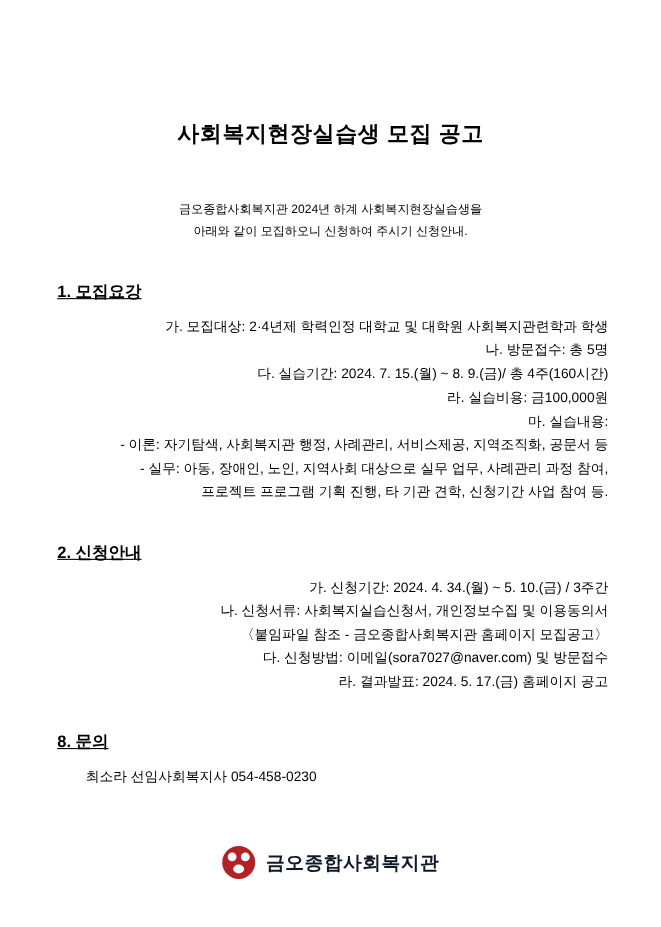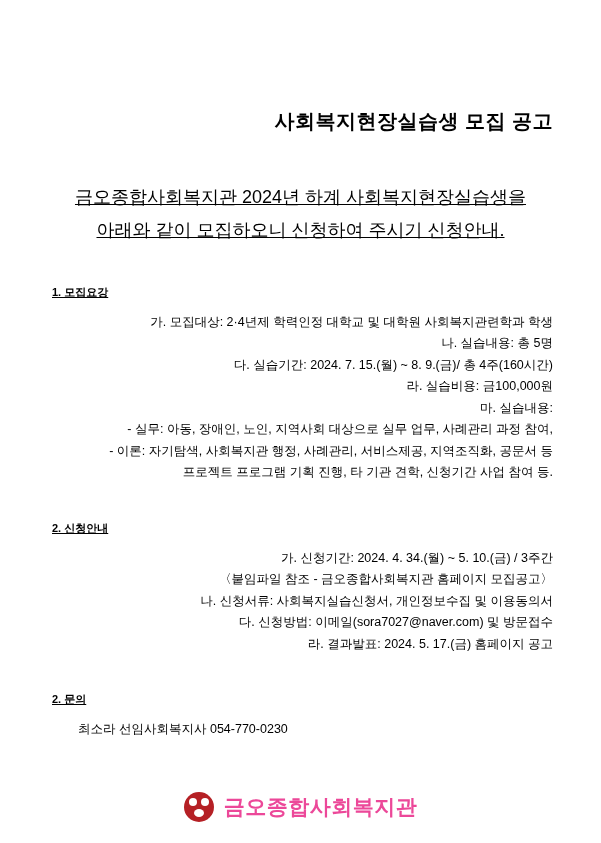--- a/index.html
+++ b/index.html
@@ -15,41 +15,40 @@
     -webkit-font-smoothing: antialiased;
   }
   .page {
     position: relative;
     width: 601px;
     height: 843px;
     box-sizing: border-box;
     padding: 0 48px;
   }
   .doc-title {
-    text-align: right;
+    text-align: center;
     font-size: 20px;
     font-weight: bold;
     letter-spacing: 0.5px;
     margin-top: 108px;
   }
   .intro {
     margin-top: 46px;
     text-align: center;
-    font-size: 18px;
+    font-size: 11px;
     line-height: 1.85;
-    text-decoration: underline;
   }
   .intro div {
     white-space: nowrap;
   }
   .section {
     margin-top: 34px;
   }
   .section-head {
-    font-size: 11px;
+    font-size: 15px;
     font-weight: bold;
     text-decoration: underline;
     margin-left: 4px;
     display: inline-block;
   }
   .body-block {
     margin-top: 12px;
     font-size: 12.5px;
     line-height: 1.72;
     text-align: right;
@@ -109,66 +108,66 @@
     position: absolute;
     left: 10px;
     bottom: 5px;
     width: 10px;
     height: 8px;
     border-radius: 50%;
     background: #ffffff;
     display: block;
   }
   .logo-text {
-    font-size: 21px;
+    font-size: 17px;
     font-weight: bold;
     letter-spacing: 0.5px;
-    color: #ec4899;
+    color: #0f172a;
   }
 </style>
 </head>
 <body>
 
 <div class="page">
 
   <div class="doc-title">사회복지현장실습생 모집 공고</div>
 
   <div class="intro">
     <div>금오종합사회복지관 2024년 하계 사회복지현장실습생을</div>
     <div>아래와 같이 모집하오니 신청하여 주시기 신청안내.</div>
   </div>
 
   <div class="section">
     <div class="section-head">1.  모집요강</div>
     <div class="body-block">
       <div class="line">가.  모집대상: 2·4년제 학력인정 대학교 및 대학원 사회복지관련학과 학생</div>
-      <div class="line">나.  실습내용: 총 5명</div>
+      <div class="line">나.  방문접수: 총 5명</div>
       <div class="line">다.  실습기간: 2024. 7. 15.(월) ~ 8. 9.(금)/ 총 4주(160시간)</div>
       <div class="line">라.  실습비용: 금100,000원</div>
       <div class="line">마.  실습내용:</div>
+      <div class="line sub">- 이론: 자기탐색, 사회복지관 행정, 사례관리, 서비스제공, 지역조직화, 공문서 등</div>
       <div class="line sub">- 실무: 아동, 장애인, 노인, 지역사회 대상으로 실무 업무, 사례관리 과정 참여,</div>
-      <div class="line sub">- 이론: 자기탐색, 사회복지관 행정, 사례관리, 서비스제공, 지역조직화, 공문서 등</div>
       <div class="line sub2">프로젝트 프로그램 기획 진행, 타 기관 견학, 신청기간 사업 참여 등.</div>
     </div>
   </div>
 
   <div class="section">
     <div class="section-head">2.  신청안내</div>
     <div class="body-block">
       <div class="line">가.  신청기간: 2024. 4. 34.(월) ~ 5. 10.(금) / 3주간</div>
+      <div class="line">나.  신청서류: 사회복지실습신청서, 개인정보수집 및 이용동의서</div>
       <div class="line sub">〈붙임파일 참조 - 금오종합사회복지관 홈페이지 모집공고〉</div>
-      <div class="line">나.  신청서류: 사회복지실습신청서, 개인정보수집 및 이용동의서</div>
       <div class="line">다.  신청방법: 이메일(sora7027@naver.com) 및 방문접수</div>
       <div class="line">라.  결과발표: 2024. 5. 17.(금) 홈페이지 공고</div>
     </div>
   </div>
 
   <div class="section">
-    <div class="section-head">2.  문의</div>
-    <div class="contact-block">최소라 선임사회복지사  054-770-0230</div>
+    <div class="section-head">8.  문의</div>
+    <div class="contact-block">최소라 선임사회복지사  054-458-0230</div>
   </div>
 
   <div class="logo-row">
     <div class="logo-mark">
         <span></span>
       </div>
     <div class="logo-text">금오종합사회복지관</div>
   </div>
 
 </div>

